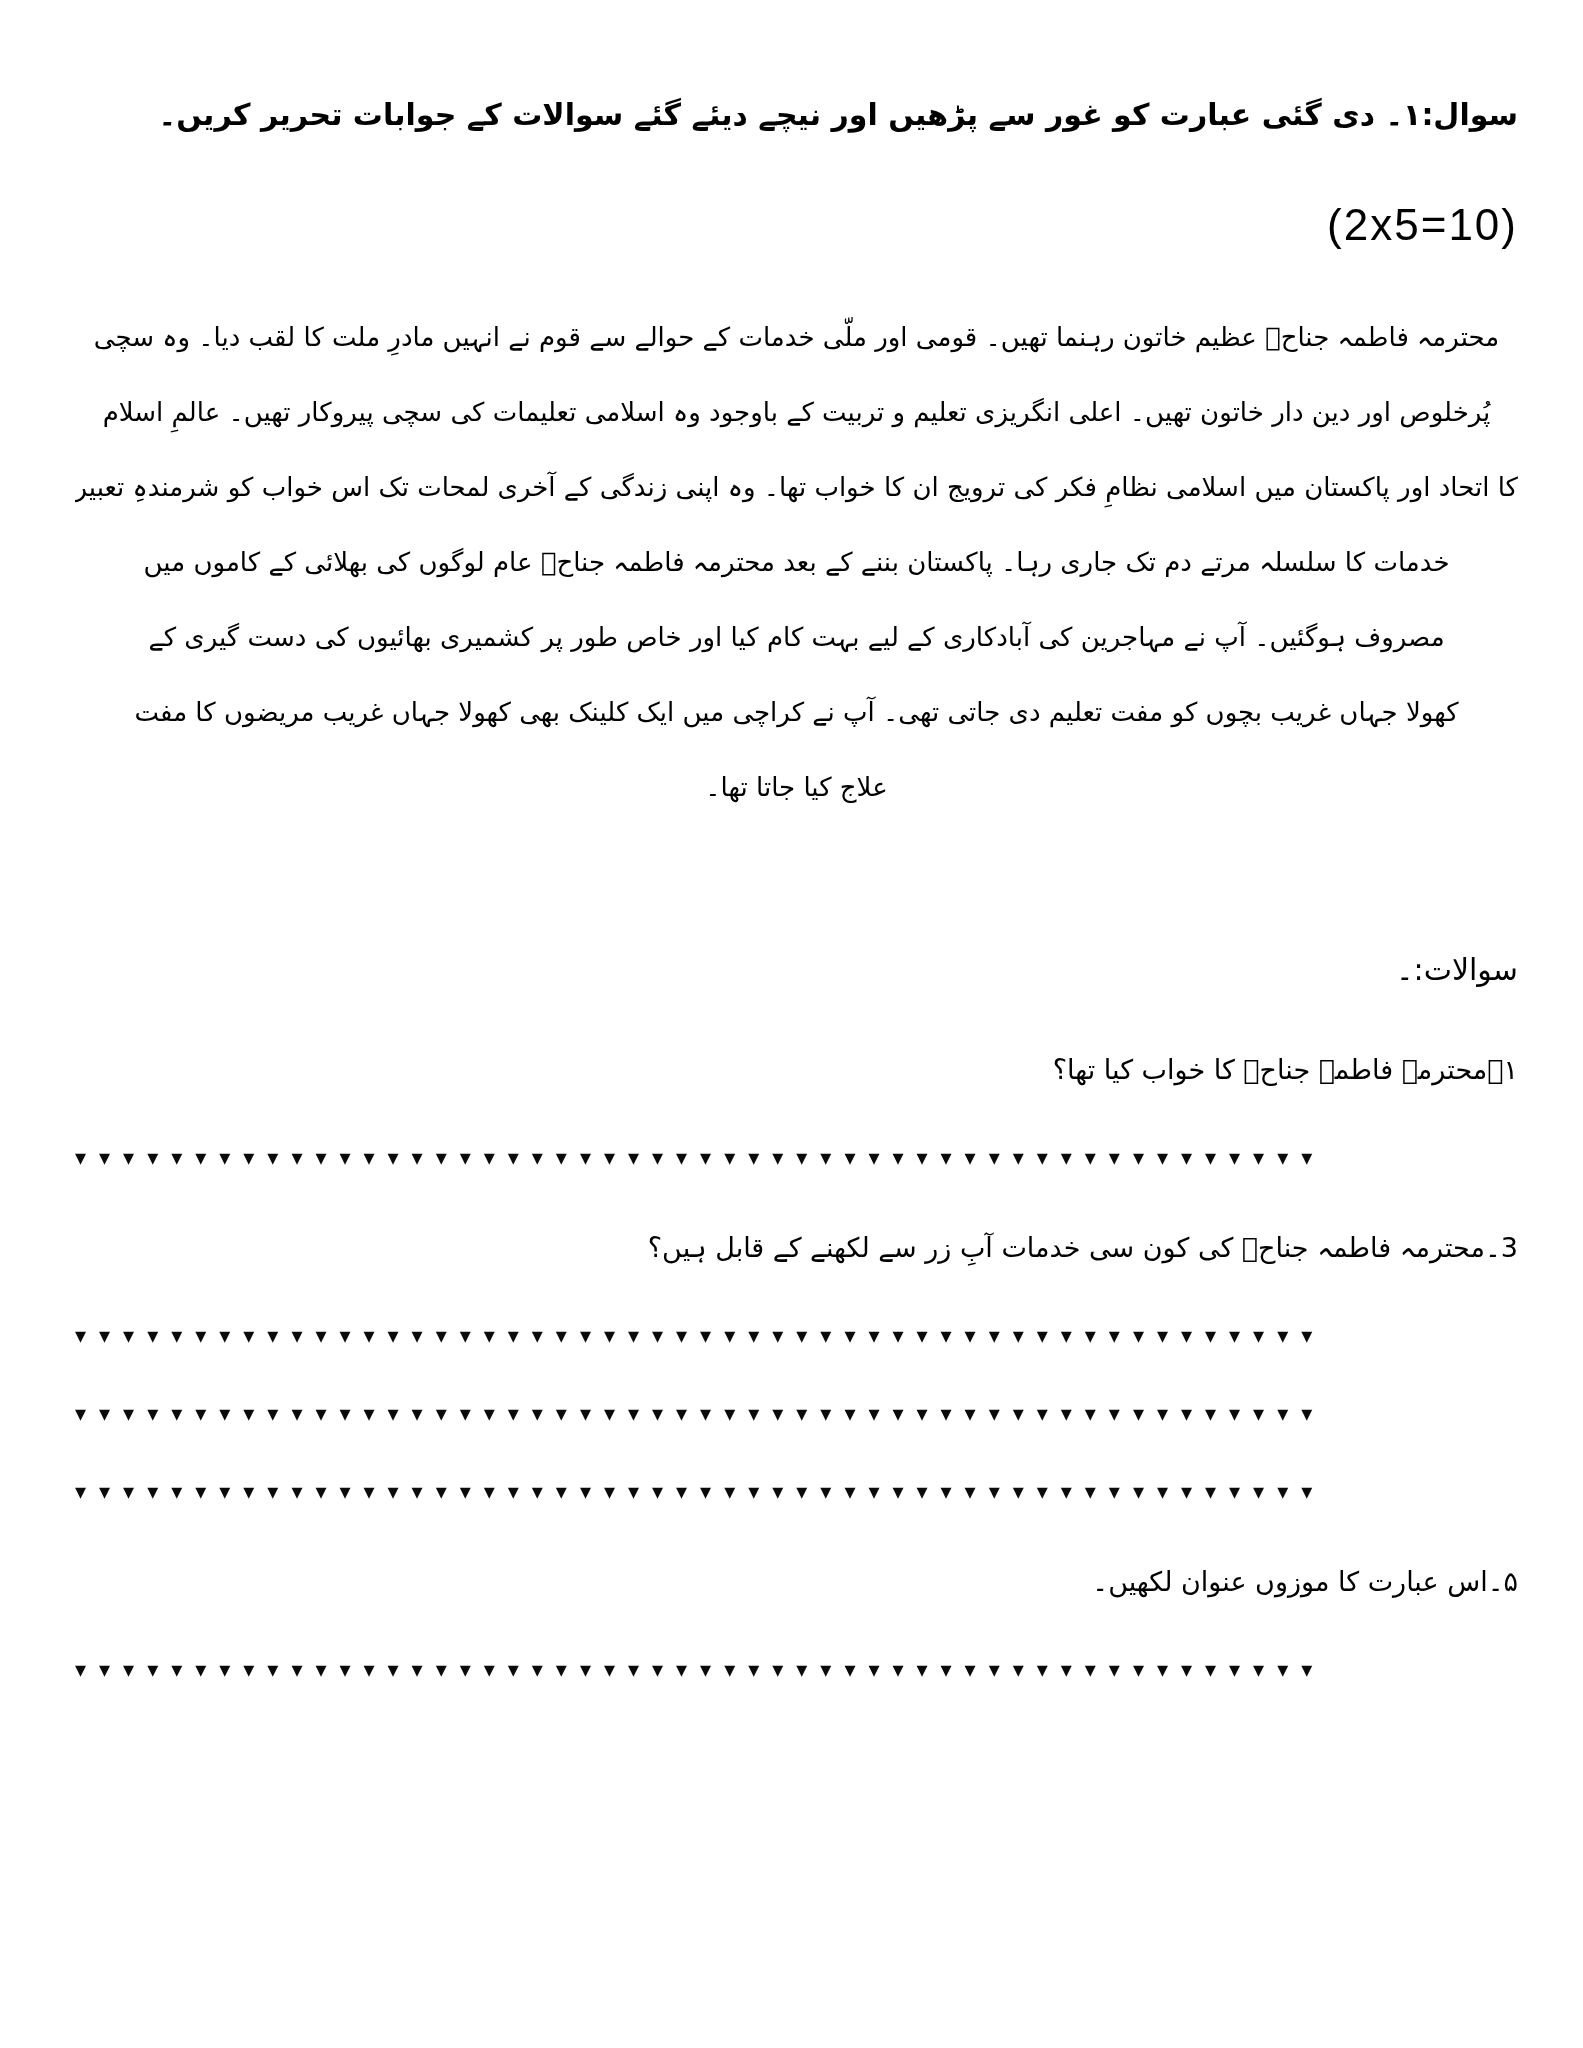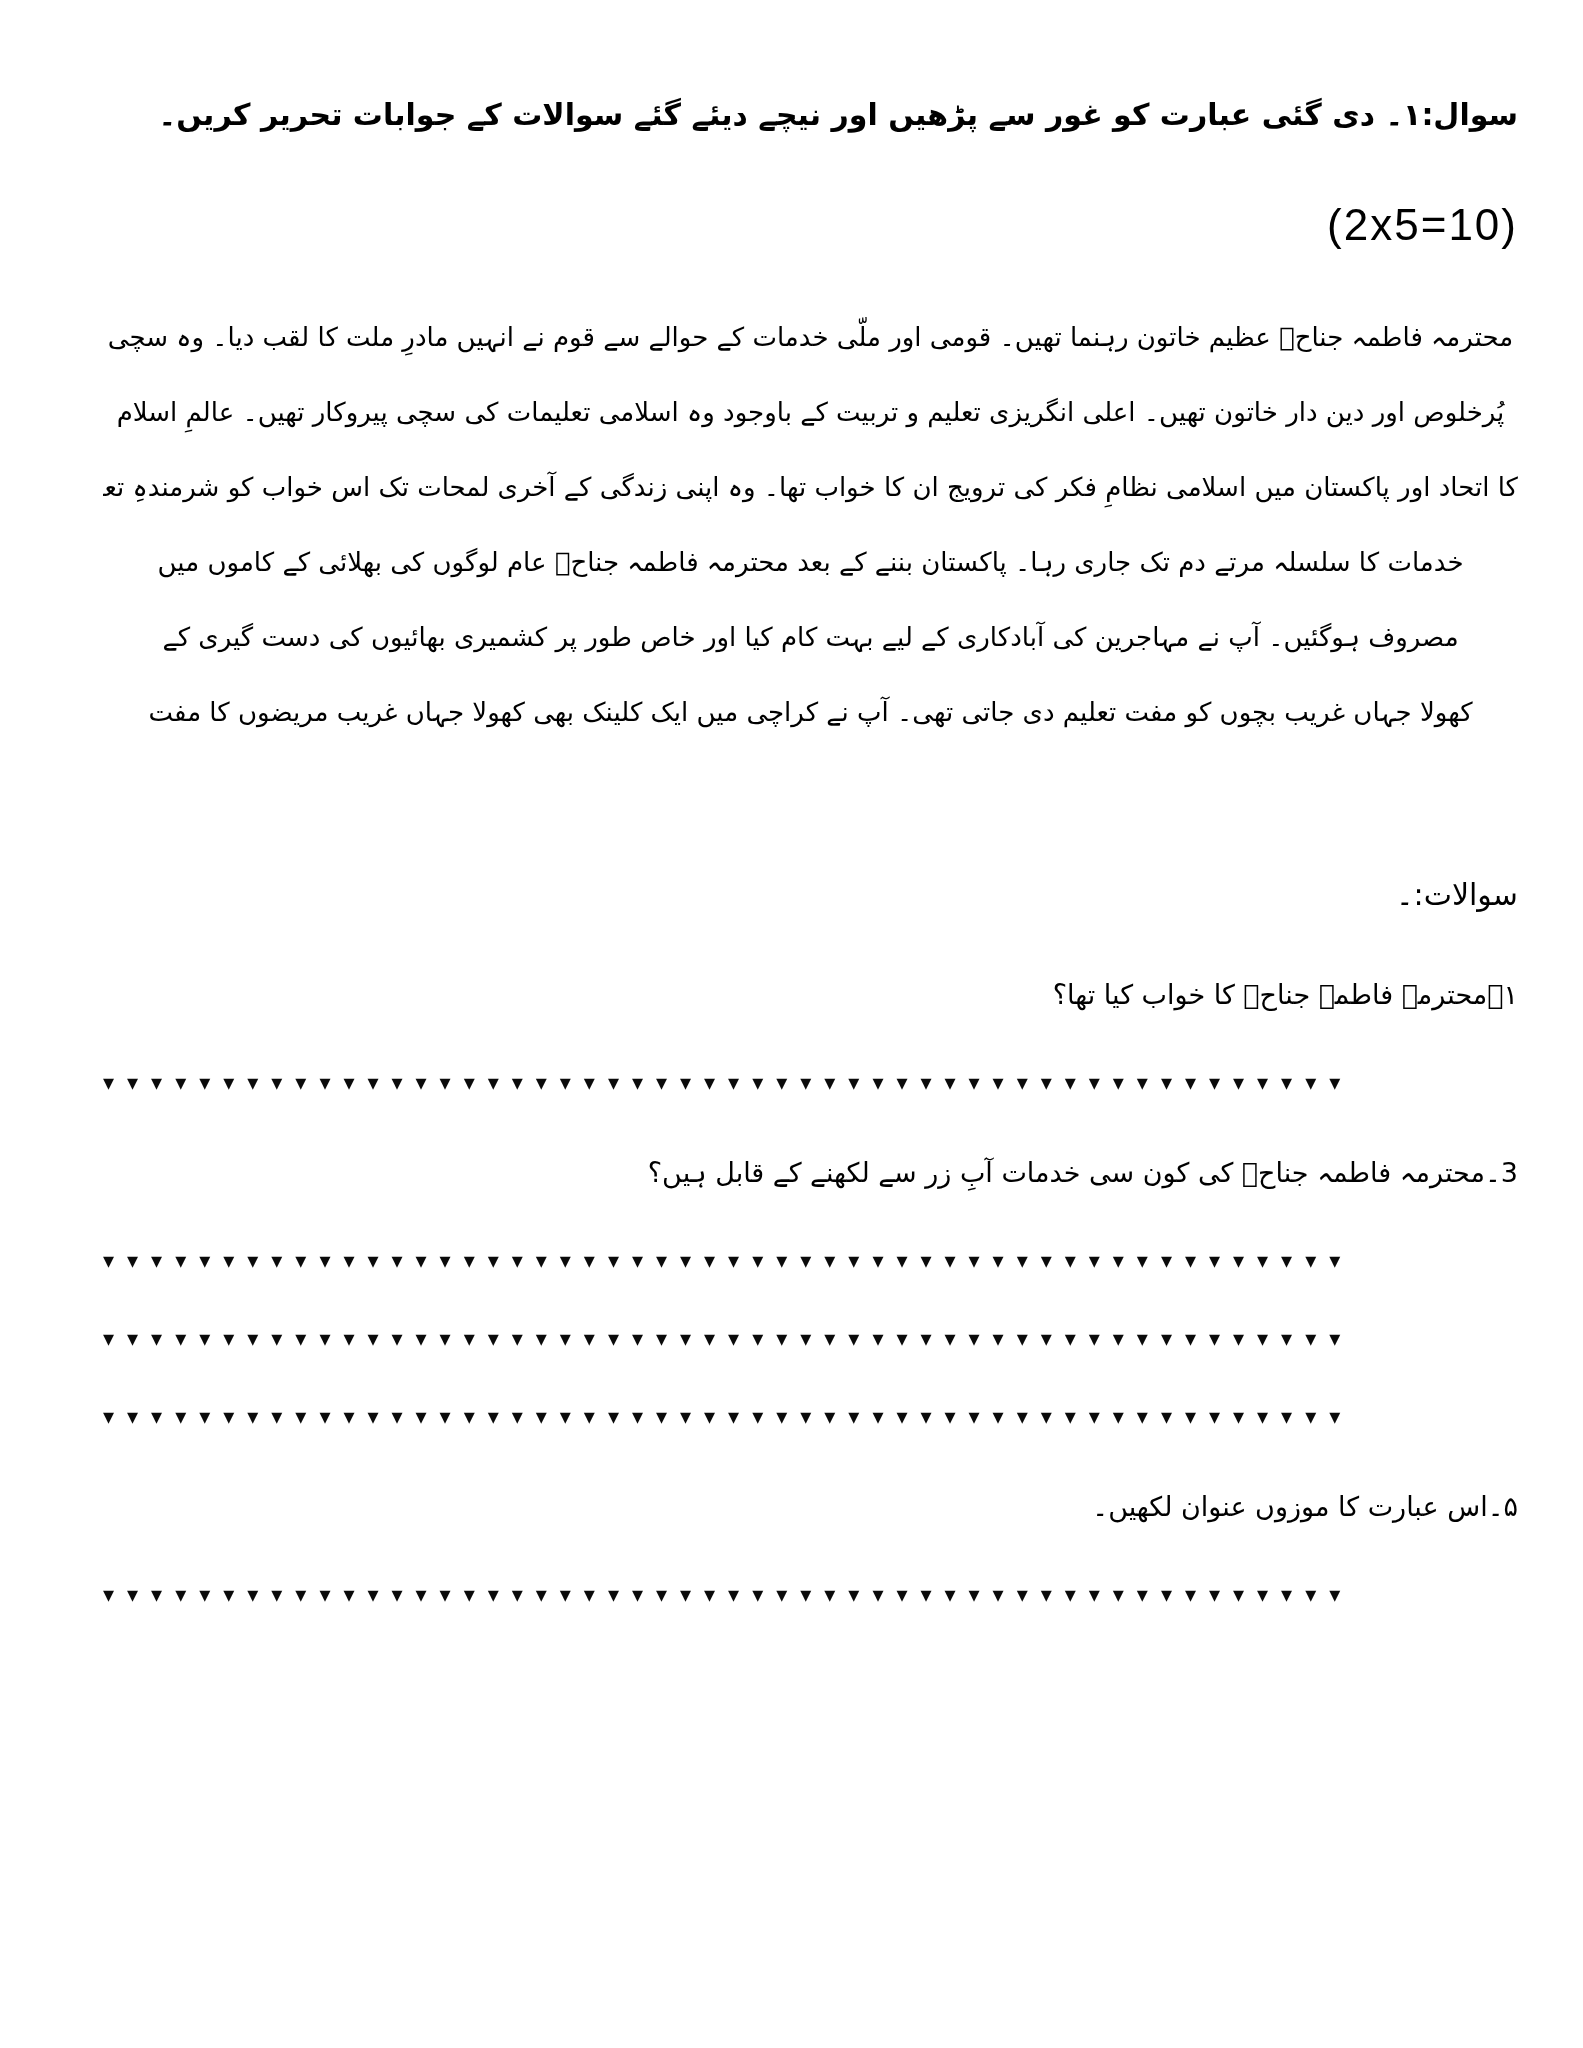--- a/index.html
+++ b/index.html
@@ -12,21 +12,21 @@
     height: 2048px;
     position: relative;
     overflow: hidden;
     font-family: "DejaVu Sans", sans-serif;
     color: #000000;
   }
   .page {
     box-sizing: border-box;
     width: 1583px;
     height: 2048px;
-    padding: 70px 65px 0 103px;
+    padding: 70px 65px 0 75px;
     background: #ffffff;
   }
   .rtl {
     direction: rtl;
     unicode-bidi: embed;
     text-align: right;
   }
   .instruction {
     font-size: 30px;
     line-height: 90px;
@@ -86,20 +86,21 @@
 
   <div class="marks">(2x5=10)</div>
 
   <div class="passage rtl">
     <div class="passage-line">محترمہ فاطمہ جناحؒ عظیم خاتون رہنما تھیں۔ قومی اور ملّی خدمات کے حوالے سے قوم نے انہیں مادرِ ملت کا لقب دیا۔ وہ سچی</div>
     <div class="passage-line">پُرخلوص اور دین دار خاتون تھیں۔ اعلی انگریزی تعلیم و تربیت کے باوجود وہ اسلامی تعلیمات کی سچی پیروکار تھیں۔ عالمِ اسلام</div>
     <div class="passage-line">کا اتحاد اور پاکستان میں اسلامی نظامِ فکر کی ترویج ان کا خواب تھا۔ وہ اپنی زندگی کے آخری لمحات تک اس خواب کو شرمندہِ تعبیر</div>
     <div class="passage-line">خدمات کا سلسلہ مرتے دم تک جاری رہا۔ پاکستان بننے کے بعد محترمہ فاطمہ جناحؒ عام لوگوں کی بھلائی کے کاموں میں</div>
     <div class="passage-line">مصروف ہوگئیں۔ آپ نے مہاجرین کی آبادکاری کے لیے بہت کام کیا اور خاص طور پر کشمیری بھائیوں کی دست گیری کے</div>
     <div class="passage-line">کھولا جہاں غریب بچوں کو مفت تعلیم دی جاتی تھی۔ آپ نے کراچی میں ایک کلینک بھی کھولا جہاں غریب مریضوں کا مفت</div>
+    <div class="passage-line">علاج کیا جاتا تھا۔</div>
   </div>
 
   <div class="questions-title rtl">سوالات:۔</div>
 
   <div class="question rtl">۱۔محترمہ فاطمہ جناحؒ کا خواب کیا تھا؟</div>
   <div class="answer-line">▾▾▾▾▾▾▾▾▾▾▾▾▾▾▾▾▾▾▾▾▾▾▾▾▾▾▾▾▾▾▾▾▾▾▾▾▾▾▾▾▾▾▾▾▾▾▾▾▾▾▾▾</div>
 
   <div class="question rtl">3۔محترمہ فاطمہ جناحؒ کی کون سی خدمات آبِ زر سے لکھنے کے قابل ہیں؟</div>
   <div class="answer-line">▾▾▾▾▾▾▾▾▾▾▾▾▾▾▾▾▾▾▾▾▾▾▾▾▾▾▾▾▾▾▾▾▾▾▾▾▾▾▾▾▾▾▾▾▾▾▾▾▾▾▾▾</div>
 

